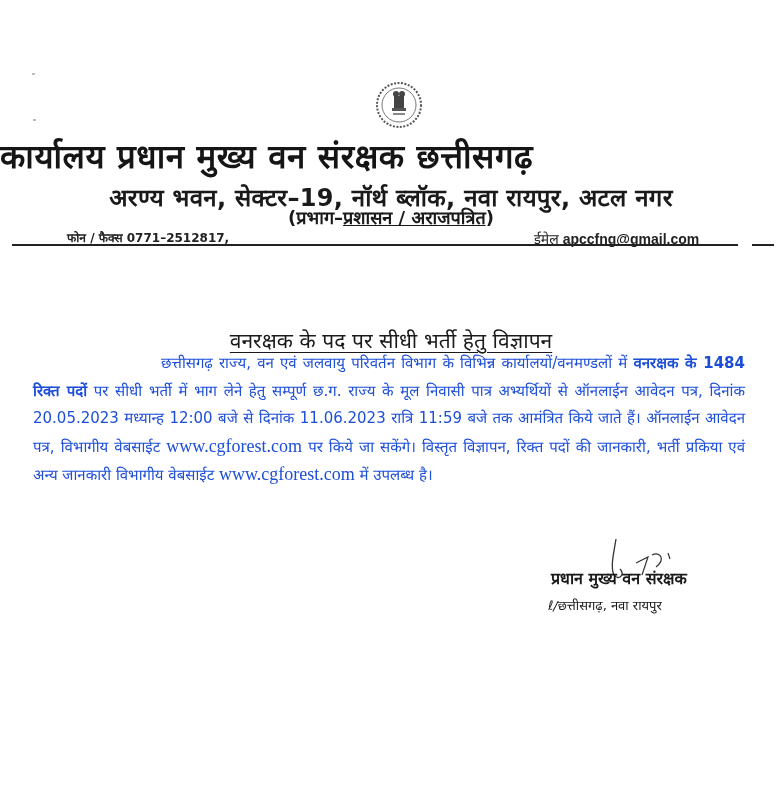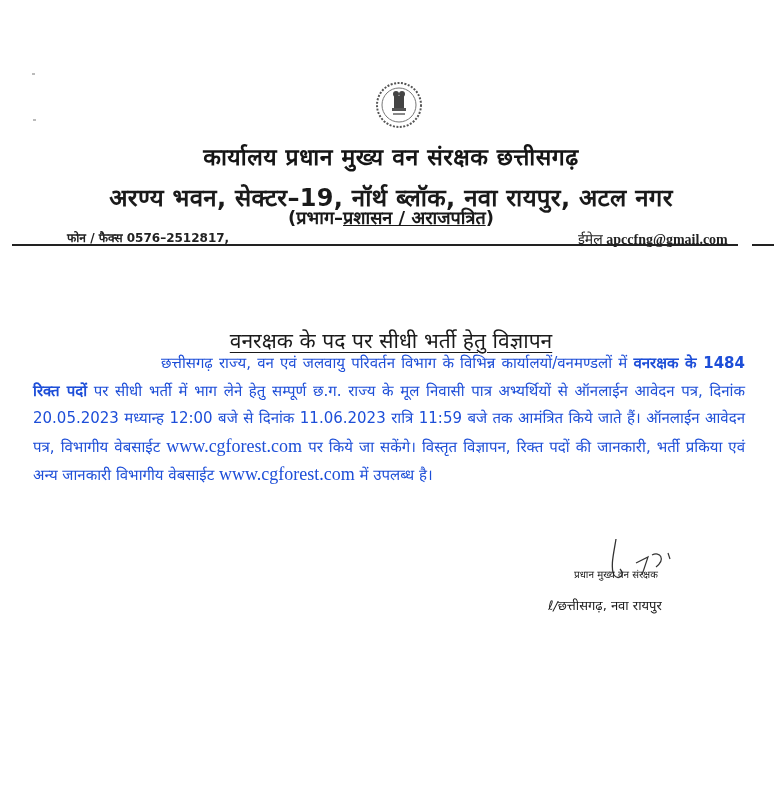--- a/index.html
+++ b/index.html
@@ -1,35 +1,35 @@
 <!DOCTYPE html>
 <html><head>
   <meta charset="utf-8">
   <style>
     html, body { margin: 0; padding: 0; background: #ffffff; }
     body { width: 782px; height: 786px; position: relative; overflow: hidden;
            font-family: "Liberation Sans", "DejaVu Sans", sans-serif; color: #111; }
     .abs { position: absolute; }
     .emblem { left: 374px; top: 80px; width: 50px; height: 58px; }
-    .title { left: 0; width: 782px; top: 140px; text-align: center; font-size: 23px; font-weight: bold; letter-spacing: 0.5px; color: #151515; font-family: "DejaVu Sans", sans-serif; }
+    .title { left: 0; width: 782px; top: 133px; text-align: left; font-size: 33px; font-weight: bold; letter-spacing: 0.5px; color: #151515; font-family: "DejaVu Sans", sans-serif; }
     .address { left: 0; width: 782px; top: 180px; text-align: center; font-size: 24px; font-weight: bold; color: #1a1a1a; font-family: "DejaVu Sans", sans-serif; letter-spacing: 0.3px; }
     .division { left: 0; width: 782px; top: 205px; text-align: center; font-size: 18px; font-weight: bold; color: #1a1a1a; font-family: "DejaVu Sans", sans-serif; }
     .division .ul { text-decoration: underline; }
     .phone { left: 67px; top: 229px; font-size: 12px; font-weight: bold; color: #222; font-family: "DejaVu Sans", sans-serif; }
-    .email { left: 578px; top: 229px; font-size: 14px; color: #222; font-family: Liberation Serif, serif; }
+    .email { left: 534px; top: 229px; font-size: 14px; color: #222; font-family: Liberation Sans, sans-serif; }
     .email b { font-weight: bold; }
     .rule { left: 12px; top: 244px; width: 726px; height: 2px; background: #222; }
     .rule2 { left: 752px; top: 244px; width: 22px; height: 2px; background: #222; }
     .subject { left: 0; width: 782px; top: 298px; text-align: center; font-size: 21px; color: #1a1a1a; font-family: "DejaVu Sans", sans-serif; text-decoration: underline; text-decoration-thickness: 1px; text-underline-offset: 4px; margin-top: 28px; }
     .body-text { left: 33px; top: 350px; width: 712px; font-size: 15px; line-height: 27.5px; text-align: justify; color: #1d4ed8; font-family: "DejaVu Sans", sans-serif; }
     .body-text .indent { display: inline-block; width: 128px; }
     .body-text b { font-weight: bold; }
     .body-text .url { font-family: "Liberation Serif", serif; font-size: 18px; }
     .signature { left: 596px; top: 537px; width: 110px; height: 50px; }
-    .sig-title { left: 574px; top: 567px; font-size: 10px; font-weight: normal; color: #1a1a1a; font-family: "DejaVu Sans", sans-serif; }
+    .sig-title { left: 551px; top: 567px; font-size: 16px; font-weight: bold; color: #1a1a1a; font-family: "DejaVu Sans", sans-serif; }
     .sig-place { left: 548px; top: 596px; font-size: 13px; color: #1a1a1a; font-family: "DejaVu Sans", sans-serif; }
     .speck { background: #bbb; width: 3px; height: 2px; }
   </style>
 </head>
 <body>
 
 <div class="abs emblem">
   <svg width="50" height="58" viewBox="0 0 50 58">
     <circle cx="25" cy="25" r="22" fill="none" stroke="#555" stroke-width="2" stroke-dasharray="2 1.5"></circle>
     <circle cx="25" cy="25" r="17" fill="none" stroke="#777" stroke-width="1"></circle>
@@ -38,21 +38,21 @@
     <circle cx="28" cy="14" r="3" fill="#444"></circle>
     <rect x="18" y="28" width="14" height="3" fill="#555"></rect>
     <rect x="19" y="33" width="12" height="2" fill="#888"></rect>
   </svg>
 </div>
 
 <div class="abs title">कार्यालय प्रधान मुख्य वन संरक्षक छत्तीसगढ़</div>
 <div class="abs address">अरण्य भवन, सेक्टर–19, नॉर्थ ब्लॉक, नवा रायपुर, अटल नगर</div>
 <div class="abs division"><span>(प्रभाग–</span><span class="ul">प्रशासन / अराजपत्रित</span><span>)</span></div>
 
-<div class="abs phone">फोन / फैक्स 0576–2512817,</div>
+<div class="abs phone">फोन / फैक्स 0771–2512817,</div>
 <div class="abs email"><span>ईमेल</span> <b>apccfng@gmail.com</b></div>
 
 <div class="abs rule"></div>
 <div class="abs rule2"></div>
 
 <div class="abs subject">वनरक्षक के पद पर सीधी भर्ती हेतु विज्ञापन</div>
 
 <div class="abs body-text"><span class="indent"></span><span>छत्तीसगढ़ राज्य, वन एवं जलवायु परिवर्तन विभाग के विभिन्न कार्यालयों/वनमण्डलों में</span> <b>वनरक्षक के 1484 रिक्त पदों</b> <span>पर सीधी भर्ती में भाग लेने हेतु सम्पूर्ण छ.ग. राज्य के मूल निवासी पात्र अभ्यर्थियों से ऑनलाईन आवेदन पत्र, दिनांक 20.05.2023 मध्यान्ह 12:00 बजे से दिनांक 11.06.2023 रात्रि 11:59 बजे तक आमंत्रित किये जाते हैं। ऑनलाईन आवेदन पत्र, विभागीय वेबसाईट</span> <span class="url">www.cgforest.com</span> <span>पर किये जा सकेंगे। विस्तृत विज्ञापन, रिक्त पदों की जानकारी, भर्ती प्रकिया एवं अन्य जानकारी विभागीय वेबसाईट</span> <span class="url">www.cgforest.com</span> <span>में उपलब्ध है।</span></div>
 
 <div class="abs signature">

